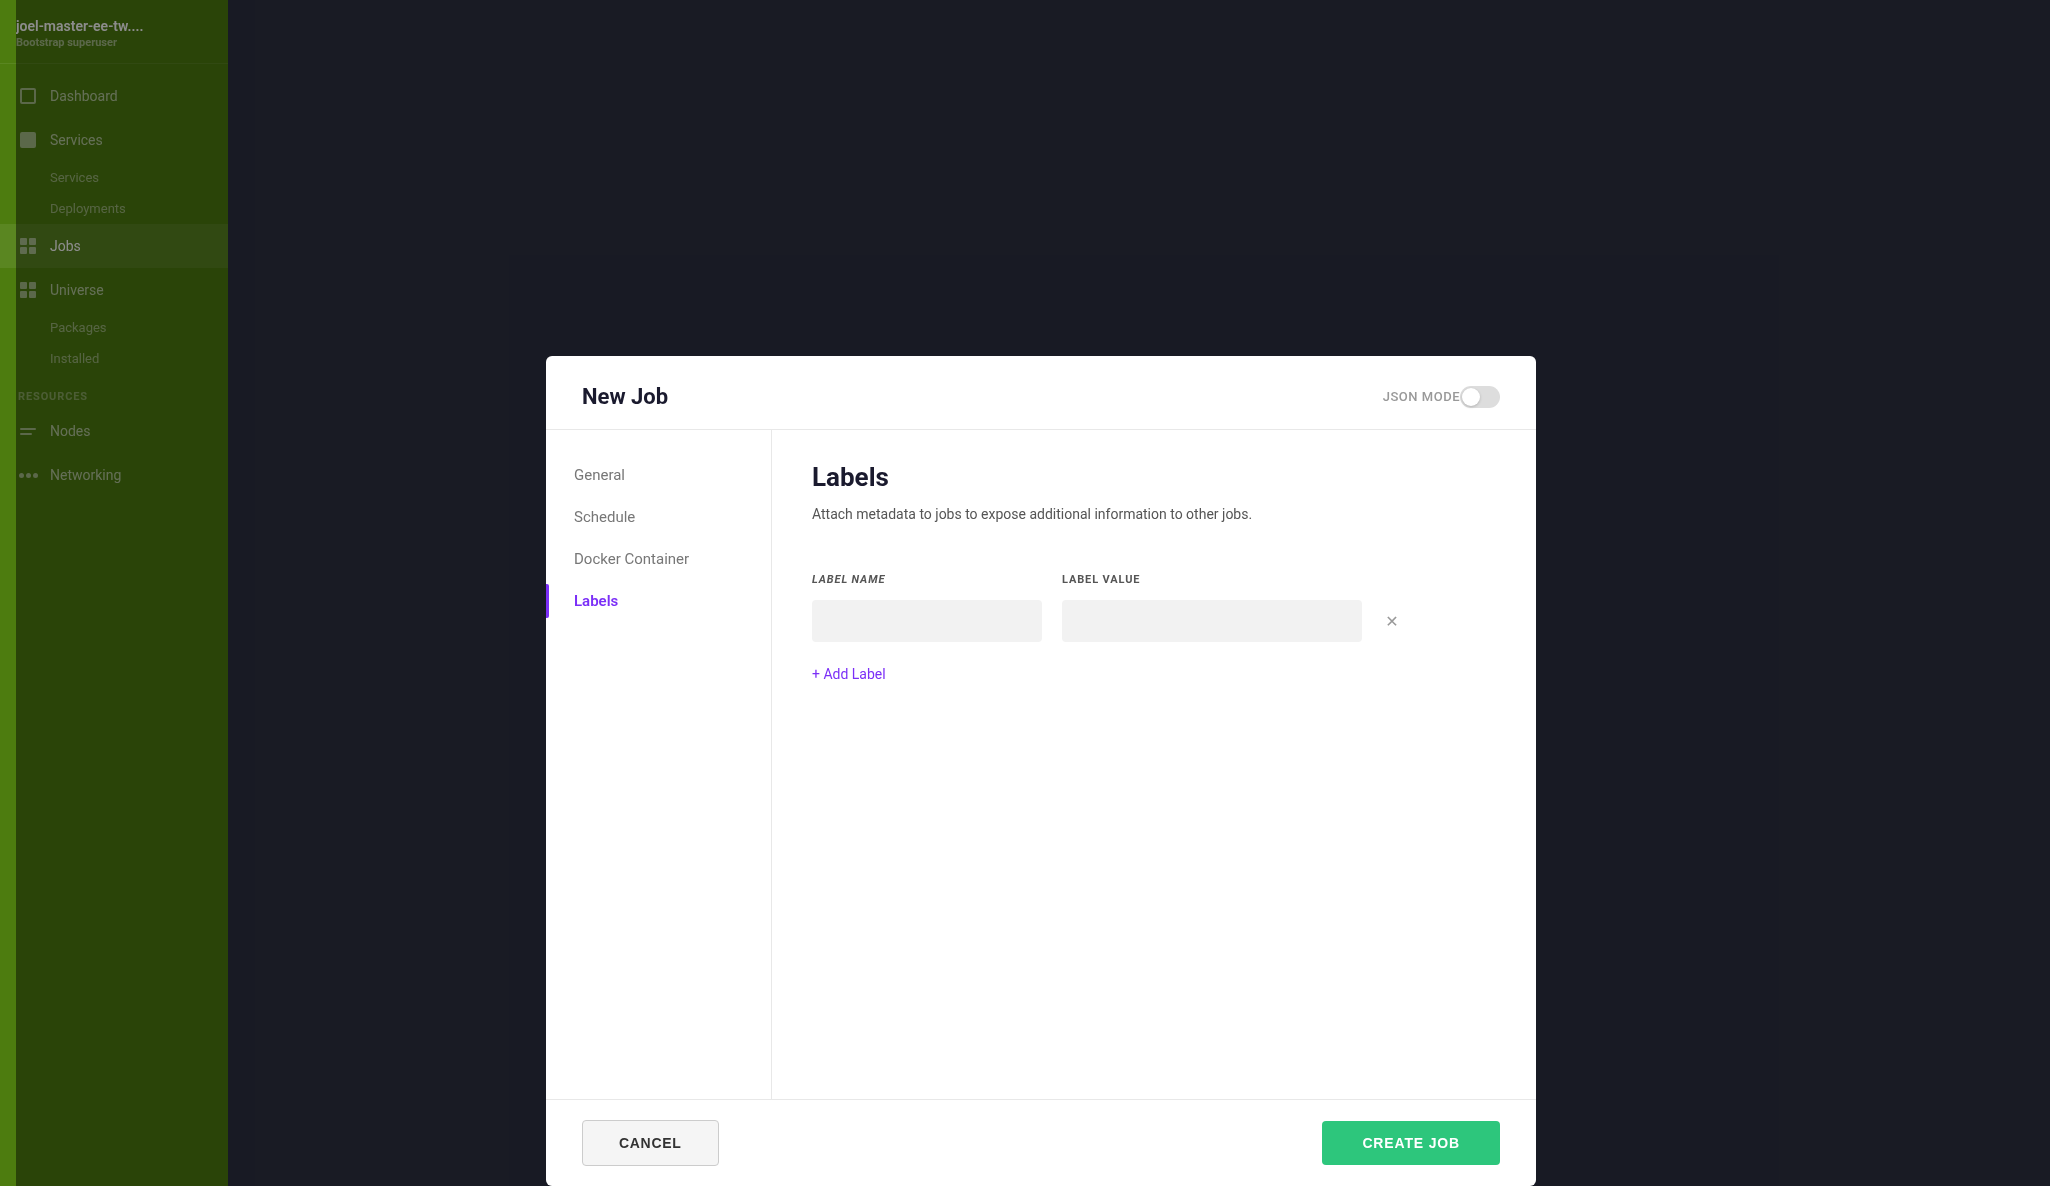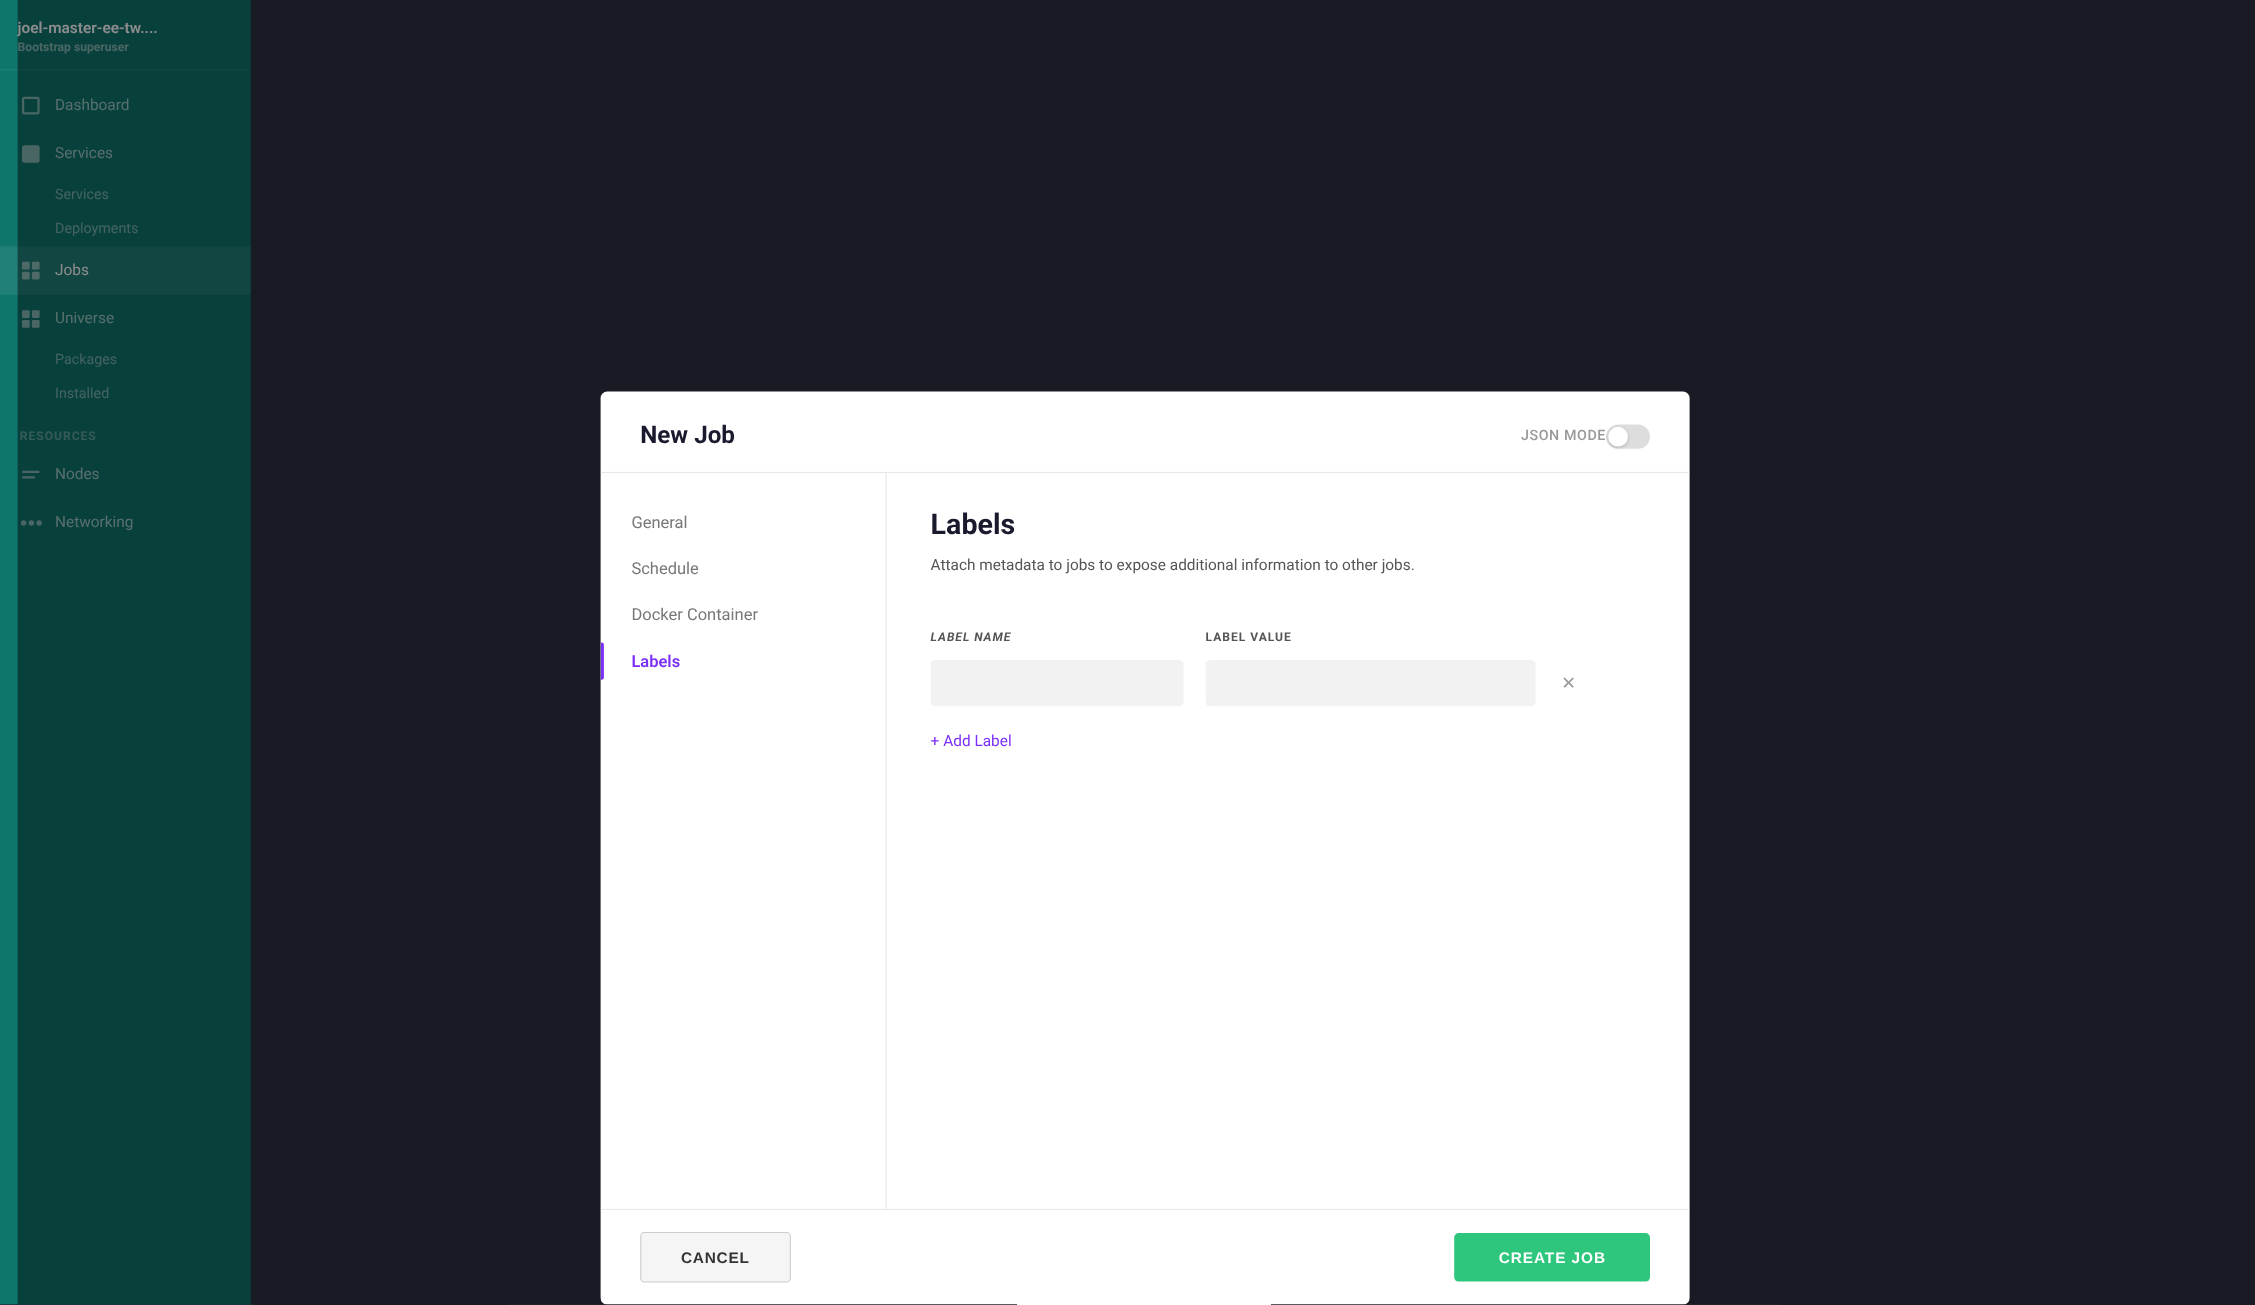--- a/index.html
+++ b/index.html
@@ -12,21 +12,21 @@
       position: relative;
     }
 
     
     .sidebar {
       position: absolute;
       left: 0;
       top: 0;
       width: 228px;
       height: 100%;
-      background: #0f766e;
+      background: #4d7c0f;
       display: flex;
       flex-direction: column;
     }
 
     .sidebar-header {
       padding: 18px 16px 14px;
       border-bottom: 1px solid rgba(255,255,255,0.08);
     }
 
     .sidebar-cluster-name {
@@ -166,21 +166,21 @@
 
     
     .modal-body {
       display: flex;
       flex: 1;
       overflow: hidden;
     }
 
     
     .modal-nav {
-      width: 260px;
+      width: 226px;
       flex-shrink: 0;
       border-right: 1px solid #e8e8e8;
       padding: 24px 0;
     }
 
     .modal-nav-item {
       padding: 12px 28px;
       font-size: 15px;
       color: #777;
       cursor: pointer;

